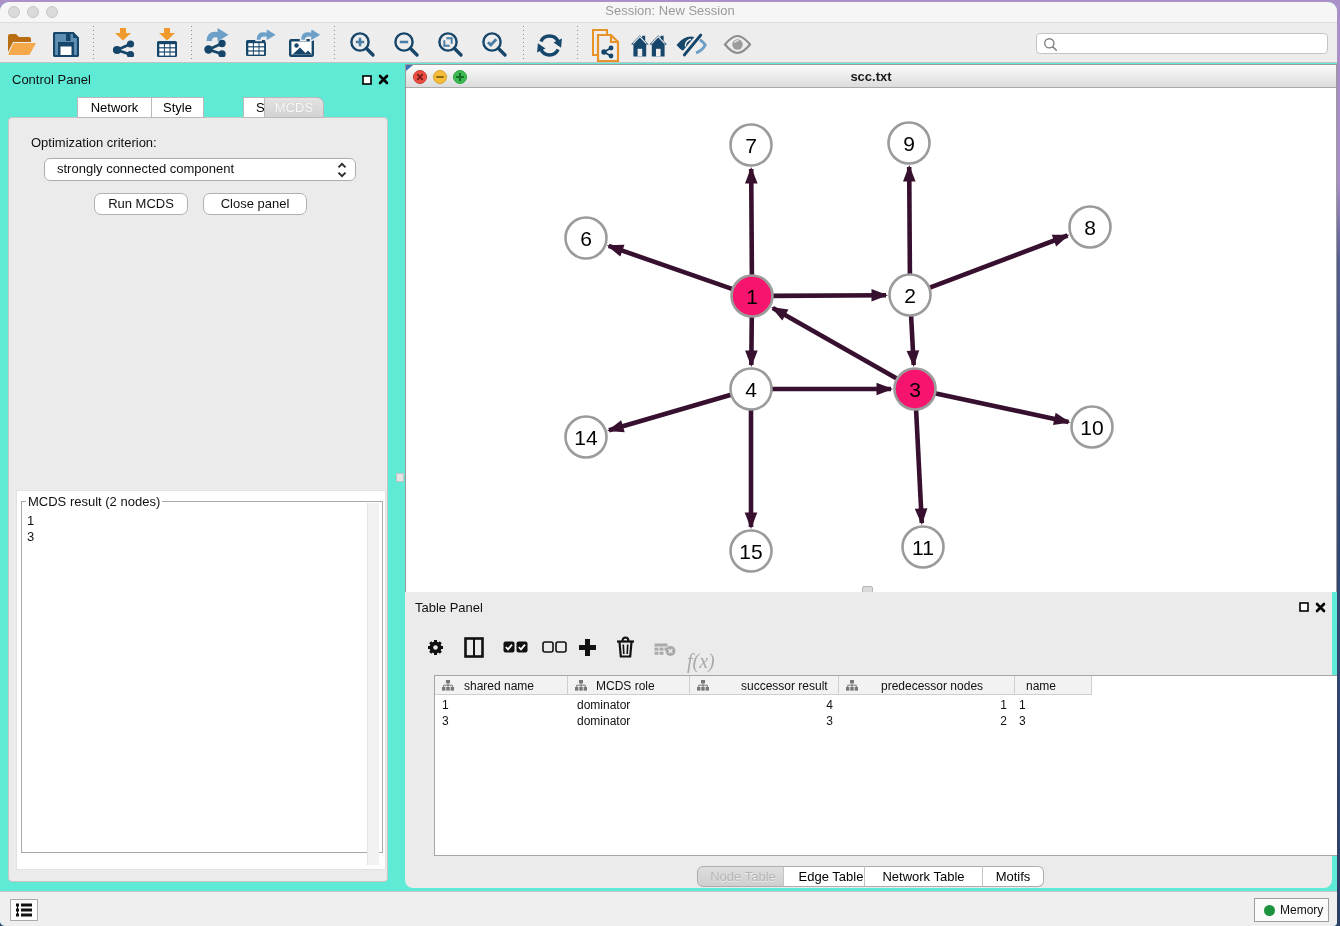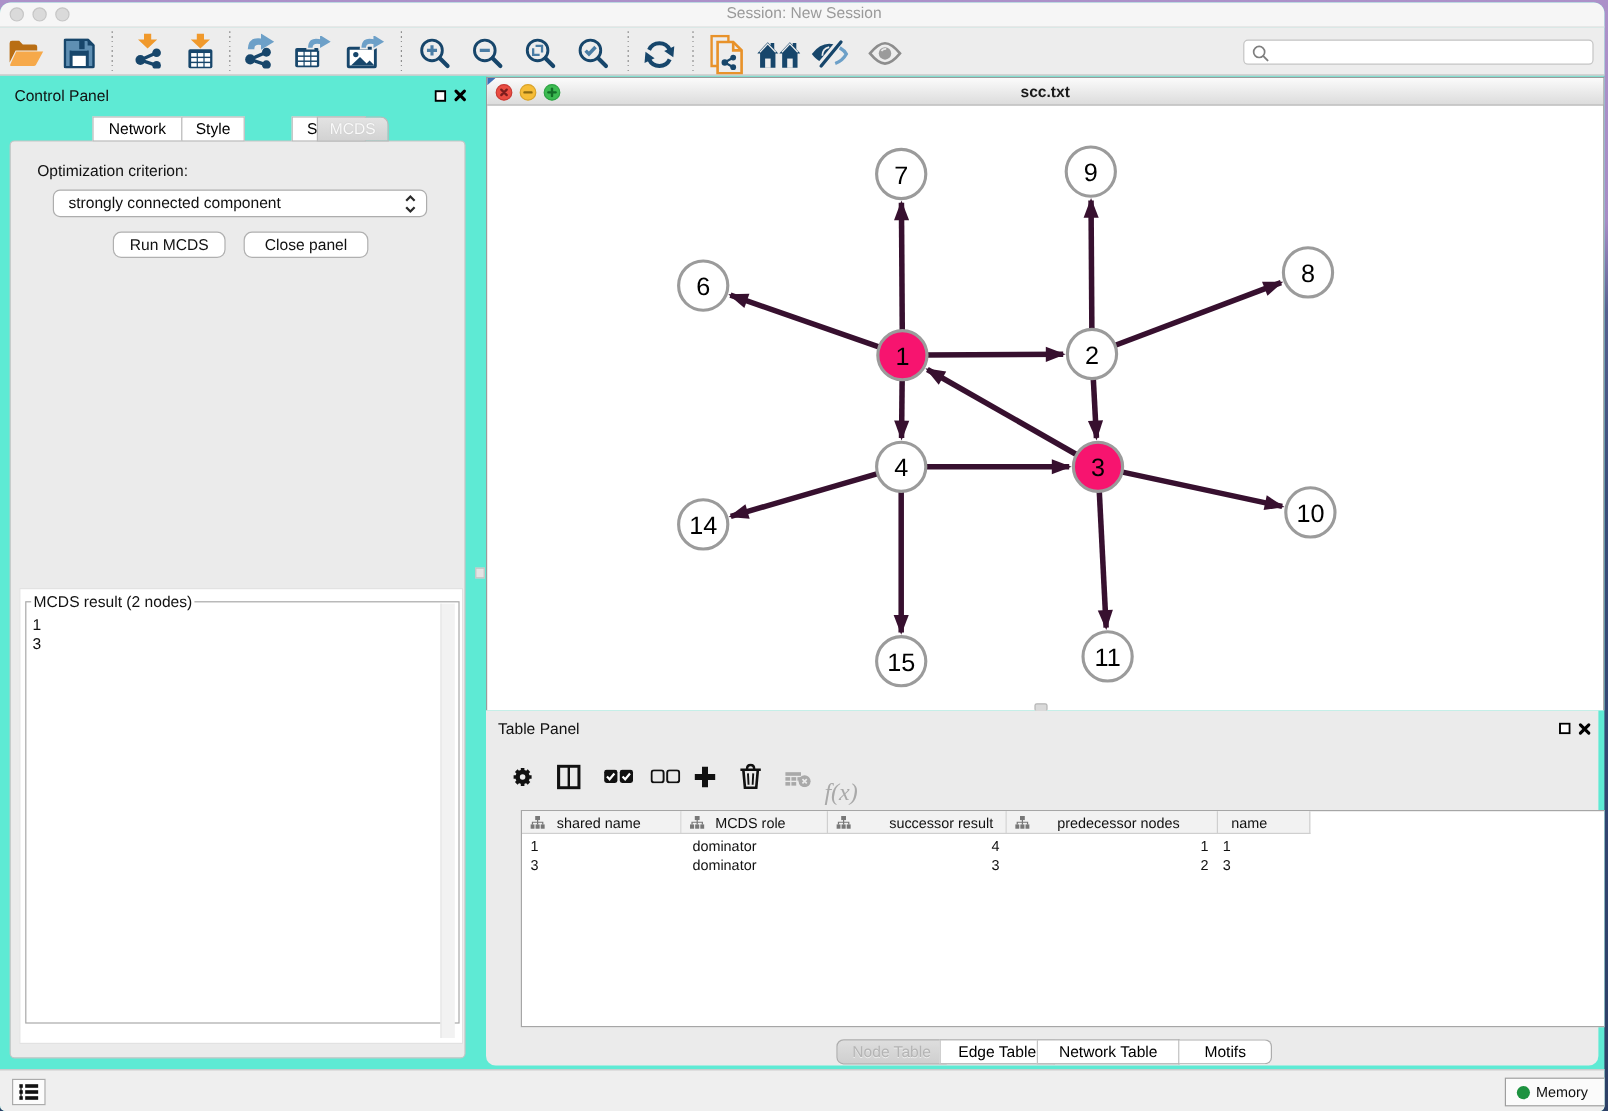--- a/index.html
+++ b/index.html
@@ -439,36 +439,36 @@
       <div class="td" style="left:584px;top:21px;">1</div>
       <div class="td" style="left:7px;top:37px;">3</div>
       <div class="td" style="left:142px;top:37px;">dominator</div>
       <div class="td" style="left:350px;top:37px;width:48px;text-align:right;">3</div>
       <div class="td" style="left:524px;top:37px;width:48px;text-align:right;">2</div>
       <div class="td" style="left:584px;top:37px;">3</div>
     </div>
     <div class="btab" style="left:292px;width:92px;border-radius:6px 0 0 6px;background:linear-gradient(180deg,#dedede,#cfcfcf);color:#b4b4b4;text-shadow:0 1px 0 #eee;">Node Table</div>
     <div class="btab" style="left:378px;width:96px;border-left:1px solid #c3c3c3;">Edge Table</div>
     <div class="btab" style="left:459px;width:119px;border-left:1px solid #c3c3c3;">Network Table</div>
-    <div class="btab" style="left:577px;width:78px;border-left:1px solid #c3c3c3;border-radius:0 6px 6px 0;">Motifs</div>
+    <div class="btab" style="left:577px;width:62px;border-left:1px solid #c3c3c3;border-radius:0 6px 6px 0;">Motifs</div>
   </div>
 
   <div id="statusbar">
     <div style="position:absolute;left:10px;top:7px;width:28px;height:22px;background:#fcfcfc;border:1px solid #ababab;box-sizing:border-box;">
       <svg style="position:absolute;left:5px;top:3px;" width="16" height="14" viewBox="0 0 16 14">
         <g fill="#111">
           <rect x="0" y="0.5" width="3" height="3"></rect>
               <rect x="0" y="5.5" width="3" height="3"></rect>
               <rect x="0" y="10.5" width="3" height="3"></rect>
           <rect x="5" y="0.5" width="11" height="3"></rect>
               <rect x="5" y="5.5" width="11" height="3"></rect>
               <rect x="5" y="10.5" width="11" height="3"></rect>
         </g>
         <path d="M1.5 2 L1.5 12" stroke="#111" stroke-width="1"></path>
       </svg>
     </div>
-    <div style="position:absolute;left:1254px;top:6px;width:86px;height:24px;background:#fbfbfb;border:1px solid #9e9e9e;box-sizing:border-box;">
+    <div style="position:absolute;left:1254px;top:6px;width:75px;height:24px;background:#fbfbfb;border:1px solid #9e9e9e;box-sizing:border-box;">
       <div style="position:absolute;left:9px;top:6px;width:11px;height:11px;border-radius:50%;background:#1d9240;"></div>
       <div style="position:absolute;left:25px;top:4px;font-size:12px;color:#111;">Memory</div>
     </div>
   </div>
 </div>
   </div>
 
 </body></html>

